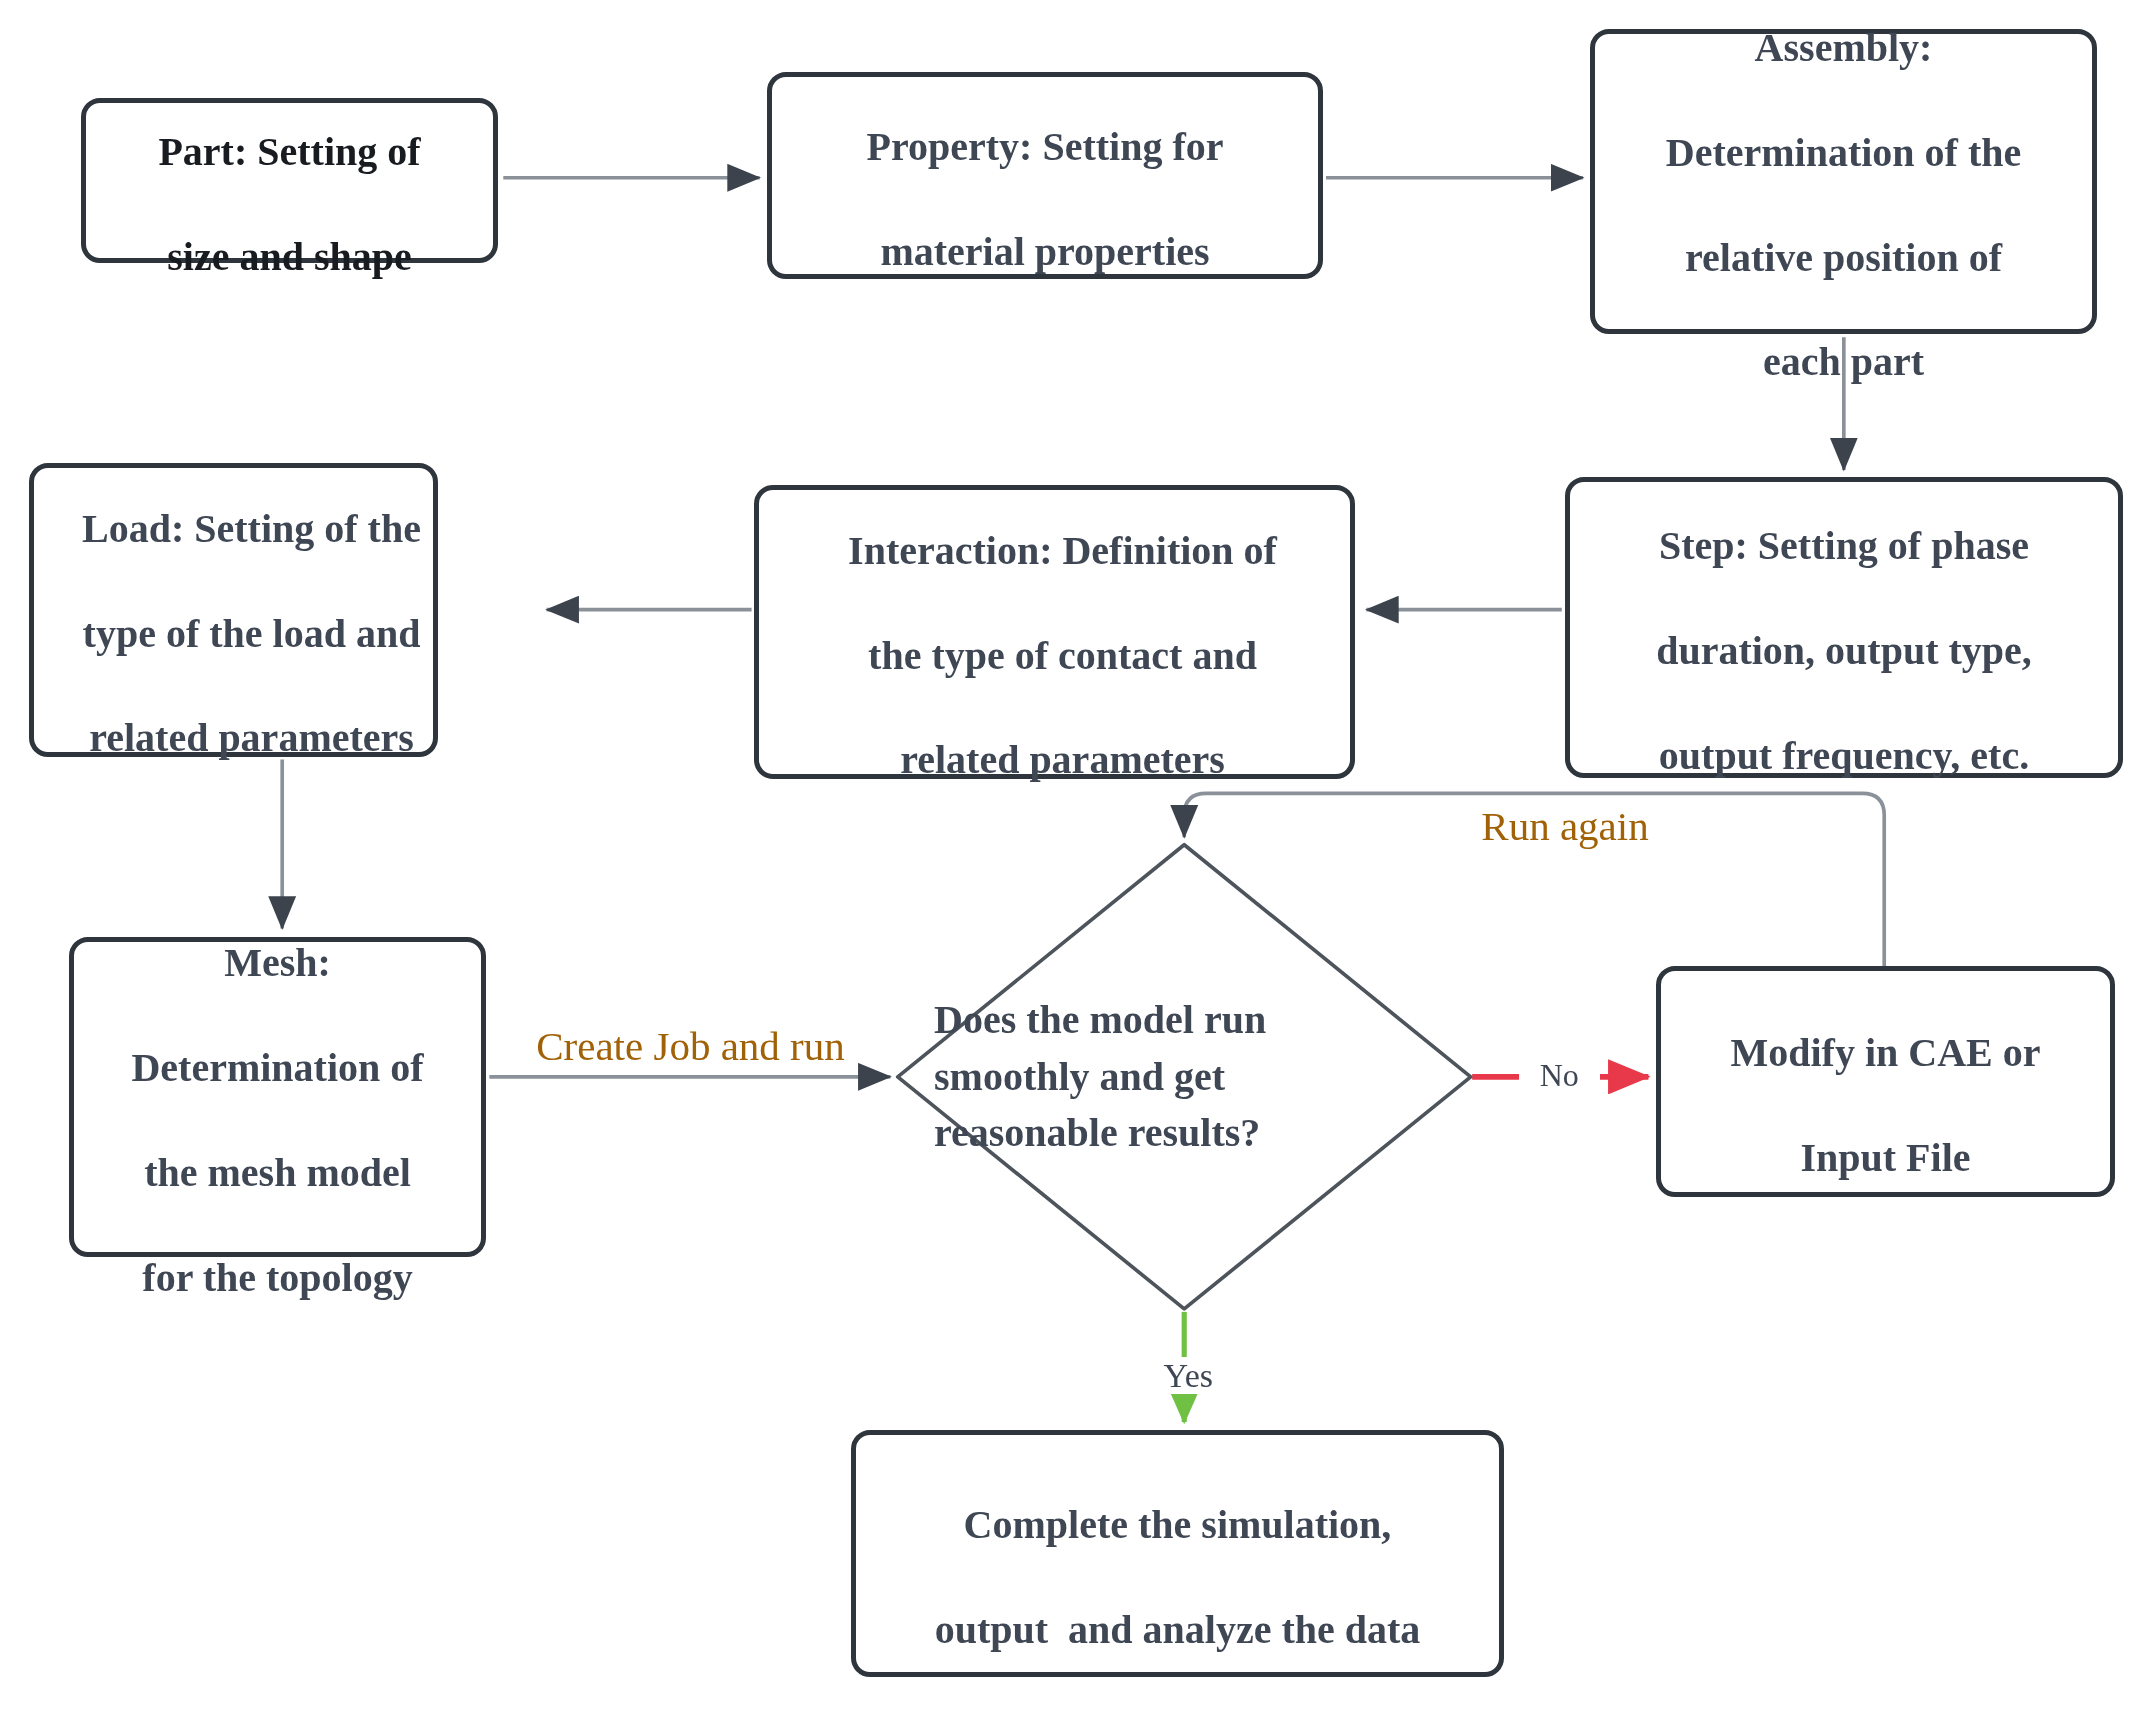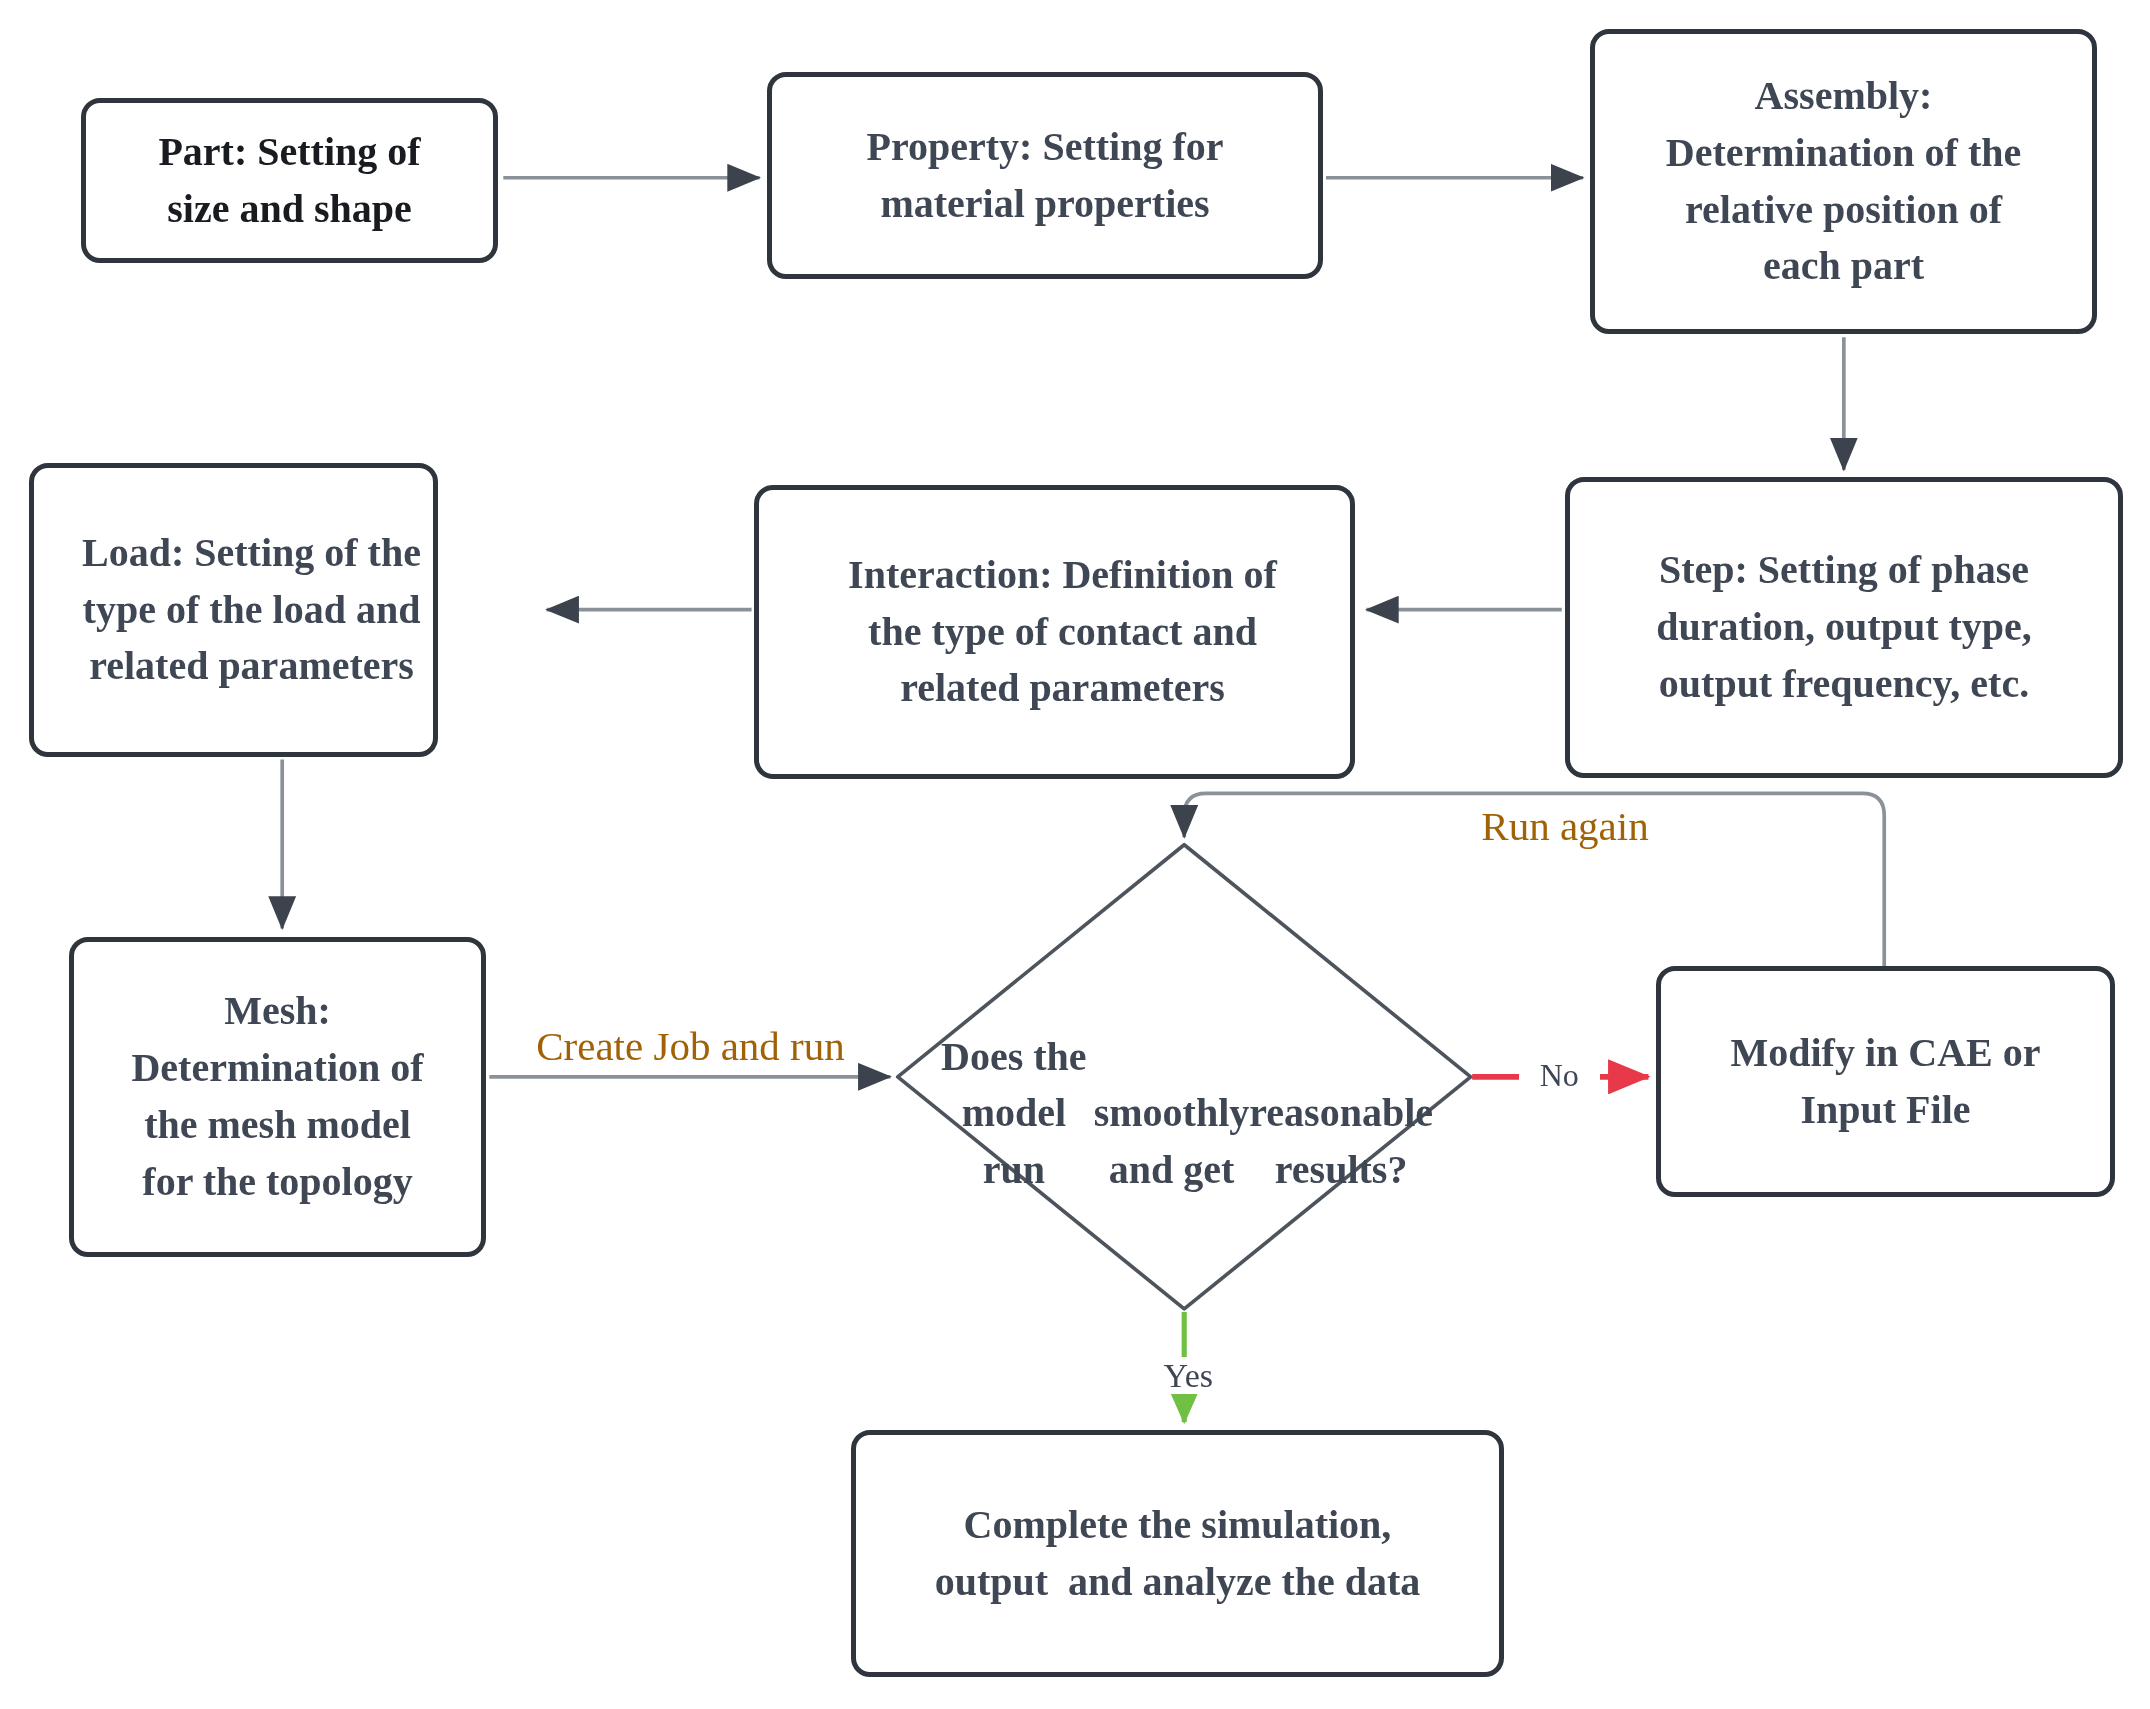--- a/index.html
+++ b/index.html
@@ -2,23 +2,23 @@
 <html style="font-size:11.8px"><head>
 <meta charset="utf-8">
 <style>
   html,body{margin:0;padding:0;background:#ffffff;}
   #canvas{position:relative;width:2151px;height:1710px;background:#ffffff;overflow:hidden;
           font-family:"Liberation Serif", serif;}
   #wires{position:absolute;left:0;top:0;width:2151px;height:1710px;}
   .box{position:absolute;box-sizing:border-box;background:#ffffff;border:5.1px solid #2f353d;
        border-radius:19px;display:flex;flex-direction:column;justify-content:center;align-items:center;
        text-align:center;font-weight:bold;font-size:40px;line-height:1.42;color:#3f4754;}
-  .box .line{white-space:pre-wrap;display:block;}
+  .box .line{white-space:pre-wrap;display:block;margin-top:48px;}
   .black-text{color:#181b1f;text-align:center;}
-  .dtext{position:absolute;display:flex;flex-direction:row;justify-content:center;align-items:flex-end;
+  .dtext{position:absolute;display:flex;flex-direction:column;justify-content:center;align-items:flex-start;
          text-align:center;font-weight:bold;font-size:40px;line-height:1.42;color:#3f4754;}
   .edge-label{position:absolute;font-size:41px;color:#a16207;text-align:center;}
   .tiny-label{position:absolute;font-size:32px;color:#3f4754;text-align:center;background:#ffffff;
               padding:0 7.3px;line-height:1.1;}
 </style>
 </head>
 <body>
 
 <div id="canvas">
 

